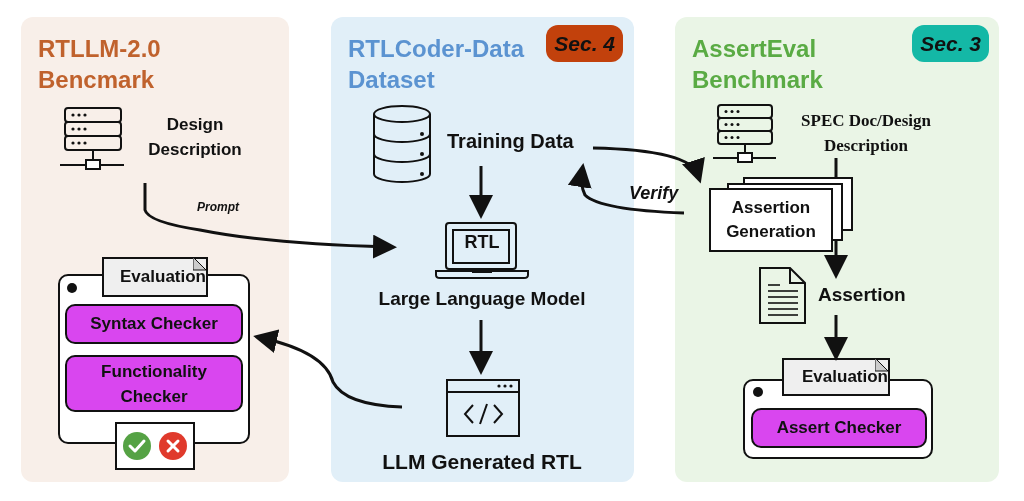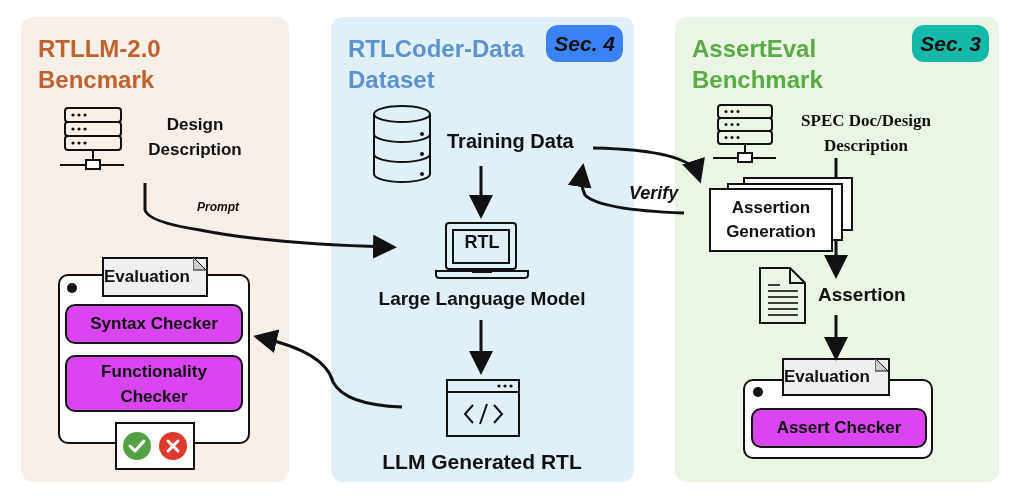--- a/index.html
+++ b/index.html
@@ -9,30 +9,30 @@
   .panel.left { left:21px; width:268px; background:#f8efe9; }
   .panel.mid { left:331px; width:303px; background:#e1eff8; }
   .panel.right { left:675px; width:324px; background:#eaf5e6; }
   .ptitle { position:absolute; font-weight:bold; font-size:24px; line-height:31px; white-space:pre-line; }
   .left .ptitle { left:17px; top:16px; color:#c0622d; }
   .mid .ptitle { left:17px; top:16px; color:#5b93d1; }
   .right .ptitle { left:17px; top:16px; color:#5aab44; }
   .badge { position:absolute; top:8px; height:37px; border-radius:12px; font-weight:bold; font-style:italic;
            font-size:21px; line-height:37px; padding:0 8px; color:#111; }
   .left .badge { right:11px; background:#f0d6c7; }
-  .mid .badge { right:11px; background:#3b82f6; }
+  .mid .badge { right:11px; background:#c2410c; }
   .right .badge { right:10px; background:#14b8a6; }
   .lbl { position:absolute; font-weight:bold; color:#111; text-align:center; white-space:pre-line; }
   .abs { position:absolute; }
   .evalbox { position:absolute; background:#fff; border:2px solid #111; border-radius:10px; }
   .checker { position:absolute; background:#d946ef; border:2px solid #111; border-radius:10px;
              font-weight:bold; text-align:center; display:flex; align-items:center; justify-content:center;
              white-space:pre-line; }
   .tab { position:absolute; background:#efefef; border:2px solid #111; font-weight:bold; font-size:17px;
-         text-align:left; line-height:22px; }
+         text-align:right; line-height:22px; }
   .dot { position:absolute; width:10px; height:10px; border-radius:50%; background:#111; }
   .stack { position:absolute; background:#fff; border:2px solid #111; }
   .italic { font-style:italic; }
   svg.overlay { position:absolute; left:0; top:0; pointer-events:none; }
 </style>
 </head>
 <body>
 
 <div class="panel left">
   <div class="ptitle">RTLLM-2.0

